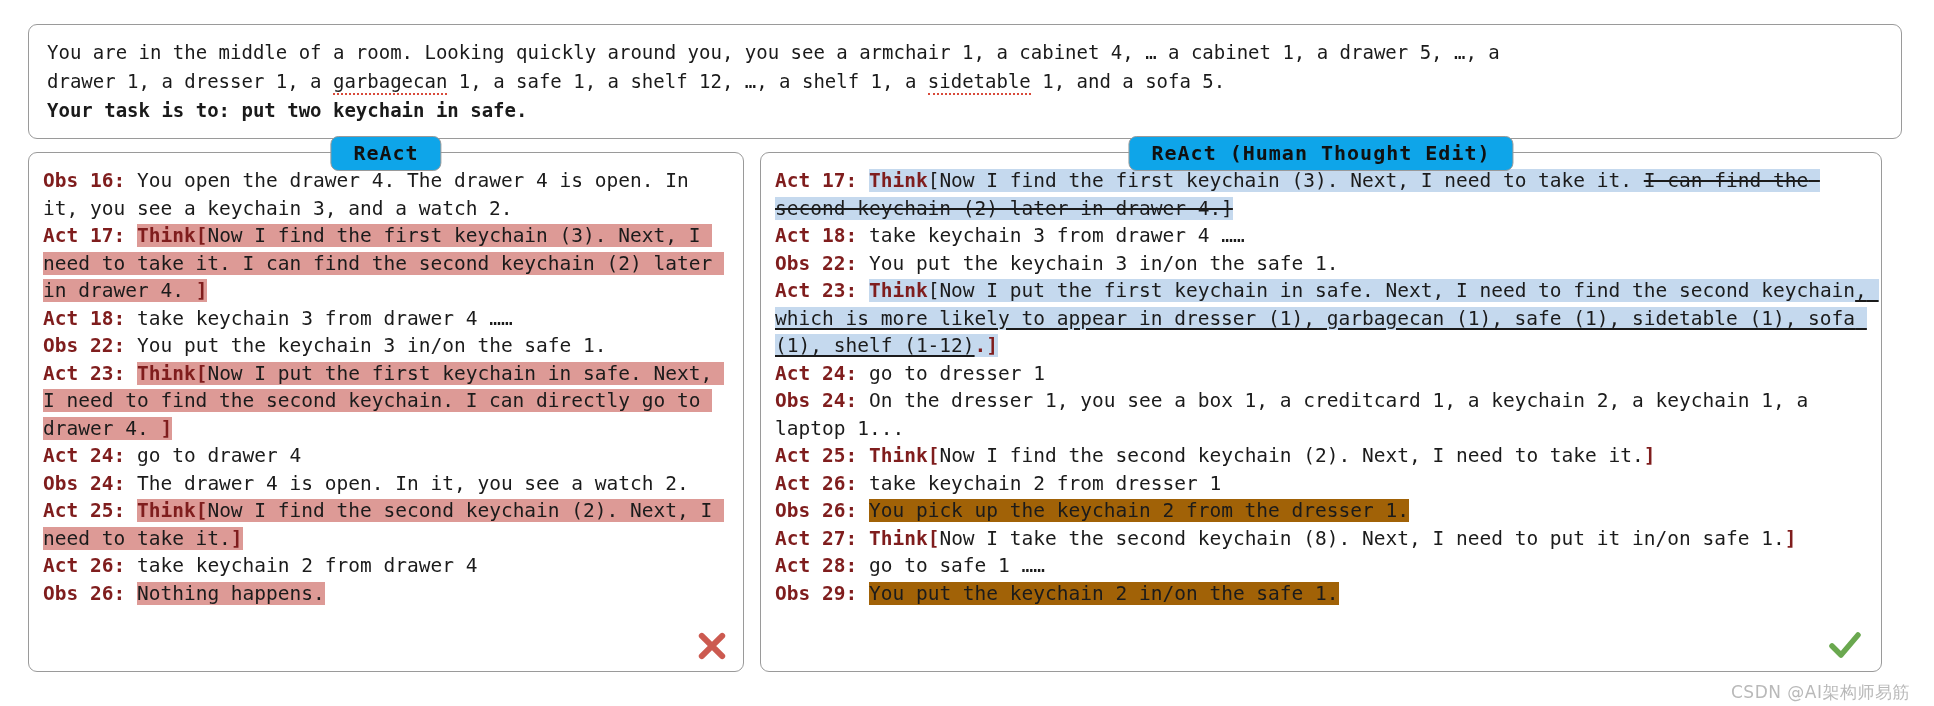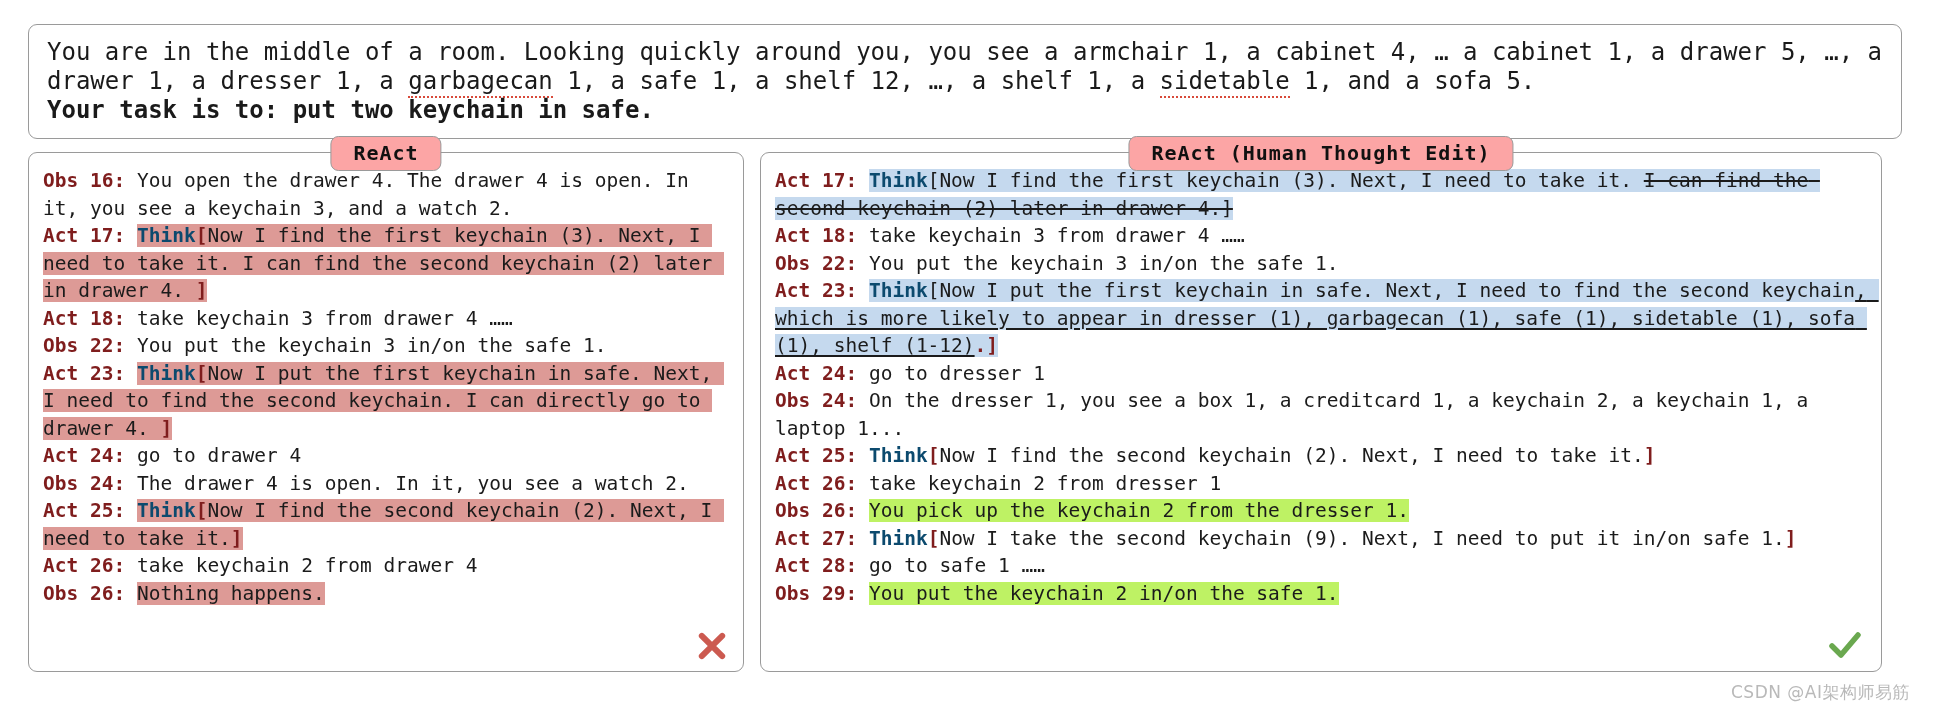--- a/index.html
+++ b/index.html
@@ -14,56 +14,56 @@
 
   
   .task-box{
     position:absolute;left:28px;top:24px;width:1874px;
     border:1.5px solid #9a9a9a;border-radius:9px;
     background:#fff;
     padding:13px 16px 13px 18px;
     box-sizing:border-box;
   }
   .task-line{
-    font-size:24px;line-height:29px;color:#1a1a1a;
+    font-size:19px;line-height:29px;color:#1a1a1a;
     white-space:pre-wrap;letter-spacing:0px;
   }
   .task-line.bold{font-weight:bold;}
   .sp-red{ border-bottom:2px dotted #d84a3a; padding-bottom:1px; }
 
   
   .panel{
     position:absolute;
     border:1.5px solid #9a9a9a;border-radius:9px;background:#fff;
     box-sizing:border-box;
   }
   #panel-left{left:28px;top:152px;width:716px;height:520px;}
   #panel-right{left:760px;top:152px;width:1122px;height:520px;}
 
   .panel-title{
     position:absolute;top:-17px;
-    background:#fca5a5;border:1.5px solid #9a9a9a;border-radius:8px;
+    background:#0ea5e9;border:1.5px solid #9a9a9a;border-radius:8px;
     font-weight:bold;font-size:20px;color:#111;
     padding:4px 22px 5px 22px;
     line-height:24px;white-space:nowrap;
     letter-spacing:1px;
   }
   #title-left{left:50%;transform:translateX(-50%);}
   #title-right{left:50%;transform:translateX(-50%);}
 
   .panel-body{
     padding:14px 12px 10px 14px;
     font-size:19.5px;line-height:27.5px;color:#1b1b1b;
   }
   .line{white-space:pre-wrap;word-break:normal;}
   .lbl{font-weight:bold;color:#7f1d1d;}
-  .think{font-weight:bold;color:#0c4a6e;}
+  .think{font-weight:bold;color:#7f1d1d;}
   .hl-red{background:#dd9a96;}
   .hl-blue{background:#c5d9ee;}
-  .hl-green{background:#bef264;margin-top:44px;}
+  .hl-green{background:#a16207;margin-top:44px;}
   .strike{text-decoration:line-through;text-decoration-thickness:1.5px;}
   .ins{text-decoration:underline;text-decoration-thickness:1.5px;text-underline-offset:3px;}
 
   
   .mark{position:absolute;}
   #cross-mark{right:14px;bottom:8px;width:34px;height:34px;}
   #check-mark{right:16px;bottom:6px;width:40px;height:40px;}
 
   
   #watermark{
@@ -129,21 +129,21 @@
       <div class="line"><span class="lbl">Act 24</span><span class="lbl">:</span><span> go to dresser 1</span></div>
 
       <div class="line"><span class="lbl">Obs 24</span><span class="lbl">:</span><span> On the dresser 1, you see a box 1, a creditcard 1, a keychain 2, a keychain 1, a laptop 1...</span></div>
 
       <div class="line"><span class="lbl">Act 25</span><span class="lbl">: </span><span class="think">Think</span><span class="lbl">[</span><span>Now I find the second keychain (2). Next, I need to take it.</span><span class="lbl">]</span></div>
 
       <div class="line"><span class="lbl">Act 26</span><span class="lbl">:</span><span> take keychain 2 from dresser 1</span></div>
 
       <div class="line"><span class="lbl">Obs 26</span><span class="lbl">: </span><span class="hl-green">You pick up the keychain 2 from the dresser 1.</span></div>
 
-      <div class="line"><span class="lbl">Act 27</span><span class="lbl">: </span><span class="think">Think</span><span class="lbl">[</span><span>Now I take the second keychain (9). Next, I need to put it in/on safe 1.</span><span class="lbl">]</span></div>
+      <div class="line"><span class="lbl">Act 27</span><span class="lbl">: </span><span class="think">Think</span><span class="lbl">[</span><span>Now I take the second keychain (8). Next, I need to put it in/on safe 1.</span><span class="lbl">]</span></div>
 
       <div class="line"><span class="lbl">Act 28</span><span class="lbl">:</span><span> go to safe 1 ……</span></div>
 
       <div class="line"><span class="lbl">Obs 29</span><span class="lbl">: </span><span class="hl-green">You put the keychain 2 in/on the safe 1.</span></div>
 
     </div>
 
     <svg class="mark" id="check-mark" viewBox="0 0 40 40">
       <path d="M7 21 L16 30 L33 10" stroke="#6aa84f" stroke-width="5.5" stroke-linecap="round" stroke-linejoin="round" fill="none"></path>
     </svg>

